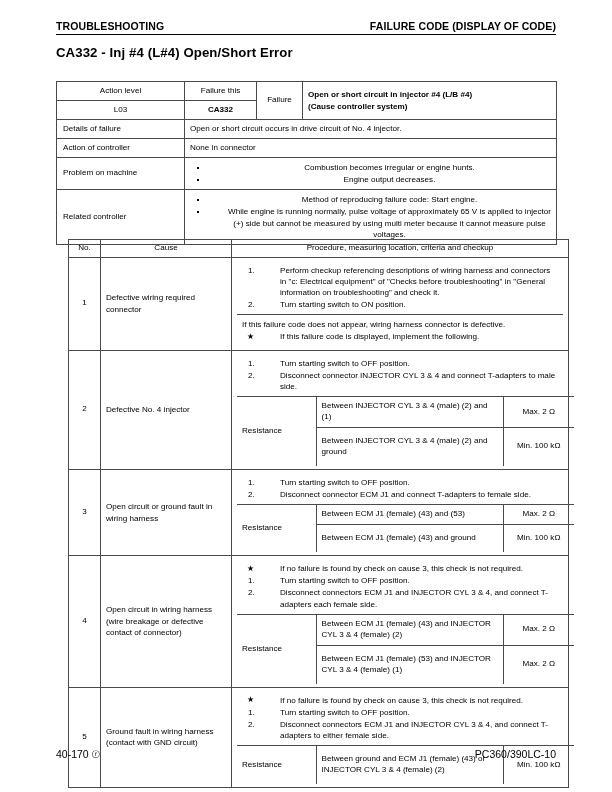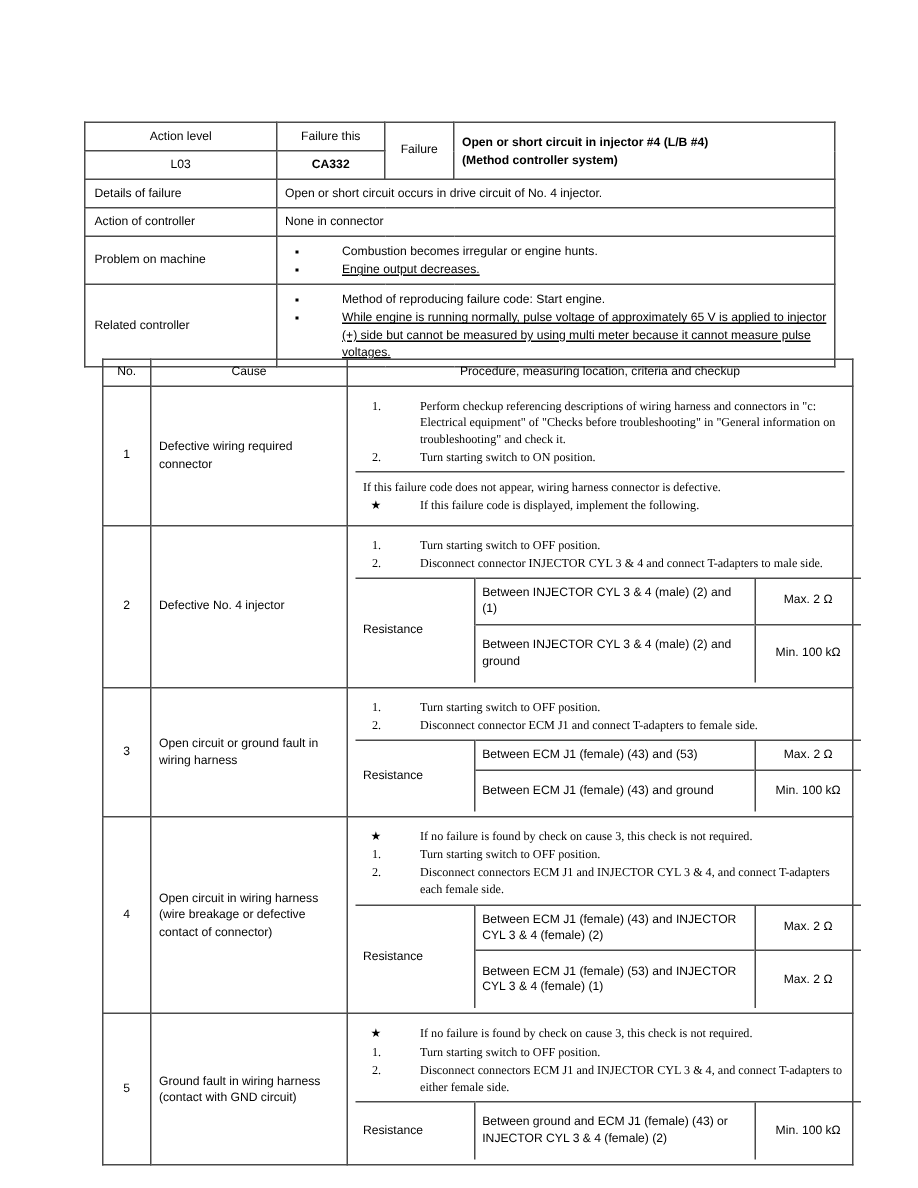--- a/index.html
+++ b/index.html
@@ -79,37 +79,38 @@
   }
   .tbl-summary td { height: 12px; }
   .sum-label { padding-left: 6px; }
   .sum-two-line { line-height: 1.42; font-weight: bold; }
 
   
   ul.bl {
     margin: 0;
     padding: 0;
     list-style: none;
+    text-align: center;
   }
   ul.bl > li {
     position: relative;
     padding-left: 38px;
     margin: 0 0 1px 0;
     line-height: 1.38;
   }
   ul.bl > li::before {
     content: "";
     position: absolute;
     left: 7px;
     top: 4.5px;
     width: 2.2px;
     height: 2.2px;
     background: #000;
   }
-  ul.bl > li:last-child { margin-bottom: 0; text-decoration: underline; }
+  ul.bl > li:last-child { margin-bottom: 0; }
 
   
   ol.nl {
     margin: 0;
     padding: 0;
     list-style: none;
     counter-reset: step;
   }
   ol.nl > li {
     position: relative;
@@ -165,21 +166,21 @@
   }
   .inner td {
     border: none;
     padding: 4px 5px;
     vertical-align: middle;
   }
   .inner tr.topsep > td { border-top: 0.8px solid #4a4a4a; }
   .inner td.vline { border-left: 0.8px solid #4a4a4a; }
   .inner td.meas { line-height: 1.35; }
 
-  .proc-cell { padding: 4px 5px 4px 5px; font-family: Liberation Serif, serif; }
+  .proc-cell { padding: 4px 5px 4px 5px; }
 
   
   .footer {
     position: absolute;
     left: 56px;
     top: 748px;
     width: 500px;
     display: flex;
     justify-content: space-between;
     align-items: baseline;
@@ -192,37 +193,42 @@
     margin-left: 3px;
     vertical-align: 1px;
   }
   .pg-right { white-space: nowrap; }
 </style>
 </head>
 <body>
 
 <div class="page">
 
-
+  <div class="run-head">
+    <span>TROUBLESHOOTING</span>
+    <span>FAILURE CODE (DISPLAY OF CODE)</span>
+  </div>
+
+  <div class="doc-title">CA332 - Inj #4 (L#4) Open/Short Error</div>
 
   <table class="tbl-summary">
     <colgroup>
       <col style="width:128px">
       <col style="width:72px">
       <col style="width:46px">
       <col style="width:254px">
     </colgroup>
     <tbody>
       <tr>
         <td class="c">Action level</td>
         <td class="c">Failure this</td>
         <td class="c" rowspan="2">Failure</td>
         <td rowspan="2" class="sum-two-line">
           <div>Open or short circuit in injector #4 (L/B #4)</div>
-          <div>(Method controller system)</div>
+          <div>(Cause controller system)</div>
         </td>
       </tr>
       <tr>
         <td class="c">L03</td>
         <td class="c b">CA332</td>
       </tr>
       <tr>
         <td class="sum-label">Details of failure</td>
         <td colspan="3">Open or short circuit occurs in drive circuit of No. 4 injector.</td>
       </tr>
@@ -418,14 +424,20 @@
                 <td class="vline meas">Between ground and ECM J1 (female) (43) or INJECTOR CYL 3 &amp; 4 (female) (2)</td>
                 <td class="vline meas c">Min. 100 kΩ</td>
               </tr>
             </tbody>
           </table>
         </td>
       </tr>
     </tbody>
   </table>
 
+  <div class="footer">
+    <div class="pg-left">
+      <span>40-170</span><span class="circ">ⓡ</span>
+    </div>
+    <div class="pg-right">PC360/390LC-10</div>
+  </div>
 
 </div>
 
 </body></html>

